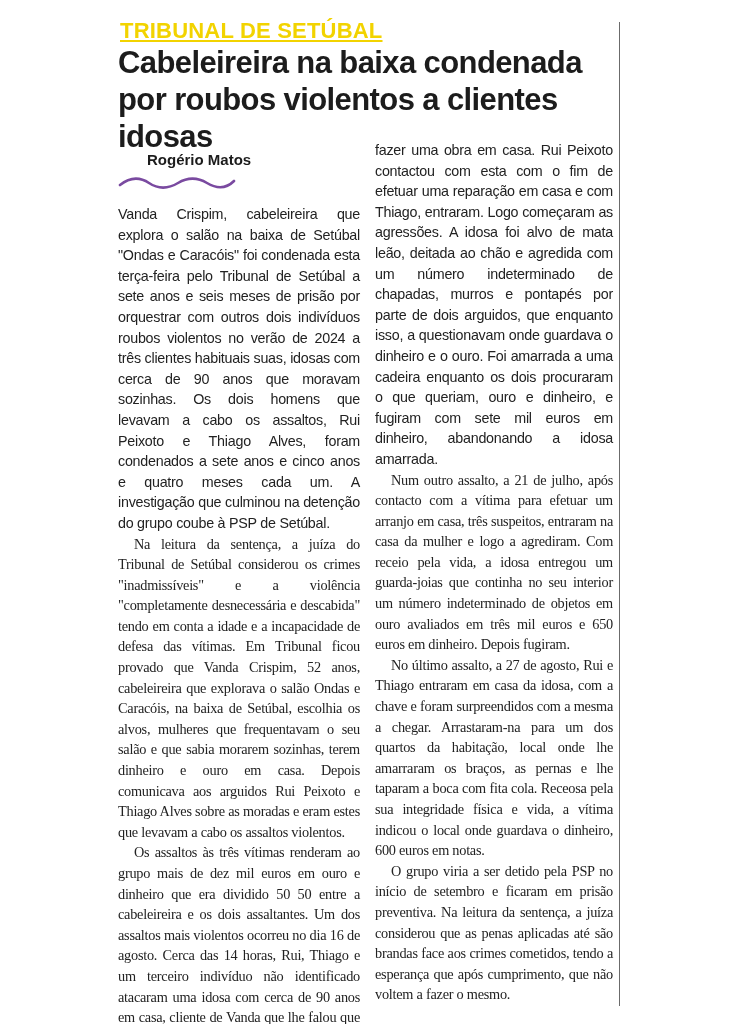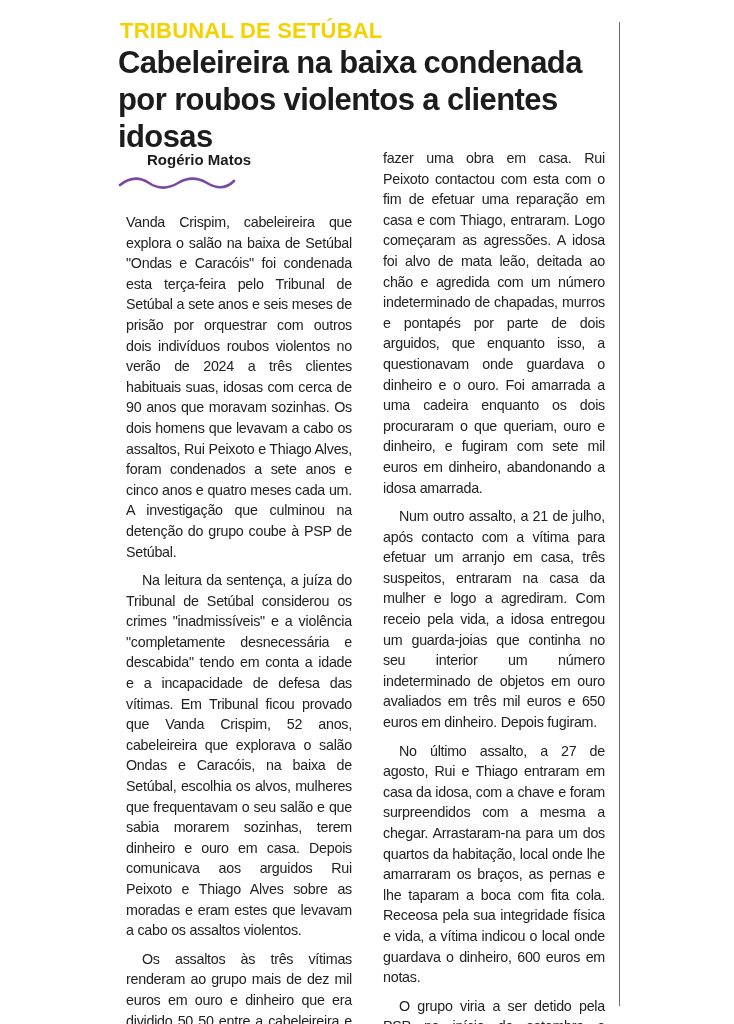--- a/index.html
+++ b/index.html
@@ -1,29 +1,29 @@
 <!DOCTYPE html>
 <html><head>
 <meta charset="utf-8">
 <style>
   html, body { margin: 0; padding: 0; background: #ffffff; }
   body { width: 734px; height: 1024px; position: relative; overflow: hidden;
          font-family: "Liberation Sans", "DejaVu Sans", sans-serif; color: #1a1a1a; }
   .kicker { position: absolute; left: 120px; top: 18px; font-size: 22px; font-weight: 700;
-            color: #f2d300; letter-spacing: 0.2px; line-height: 26px; }
+            color: #f2d300; letter-spacing: 0.2px; line-height: 26px; text-decoration: underline; }
   .headline { position: absolute; left: 118px; top: 44px; width: 500px; font-size: 31px;
               font-weight: 700; line-height: 37px; color: #1c1c1c; letter-spacing: -0.6px; }
   .byline { position: absolute; left: 119px; top: 151px; font-size: 15px; font-weight: 700;
             color: #1c1c1c; margin-left: 28px; }
   .wave { position: absolute; left: 118px; top: 176px; width: 118px; height: 14px; }
   .col-rule { position: absolute; left: 619px; top: 22px; width: 1px; height: 984px; background: #6b6b6b; }
   .col { position: absolute; font-size: 14.3px; line-height: 20.6px; color: #222;
          text-align: justify; hyphens: manual; letter-spacing: -0.25px; }
-  .col p { margin: 8px; text-indent: 0; }
-  .col p.indent { text-indent: 16px; }
+  .col p { margin: 0; text-indent: 0; }
+  .col p.indent { text-indent: 16px; font-family: Liberation Serif, serif; }
   .col-left { left: 118px; top: 204px; width: 242px; }
   .col-right { left: 375px; top: 140px; width: 238px; }
 </style>
 </head>
 <body>
 
 <div>
   <div class="kicker">TRIBUNAL DE SETÚBAL</div>
   <h1 class="headline" style="margin:0;">Cabeleireira na baixa condenada por roubos violentos a clientes idosas</h1>
   <div class="byline">Rogério Matos</div>

